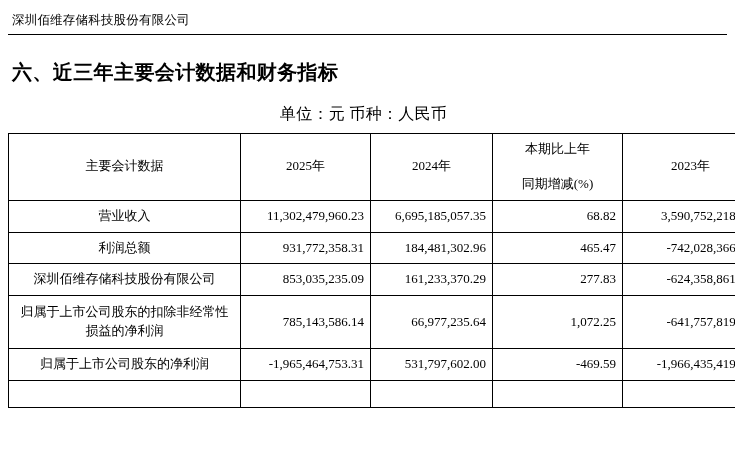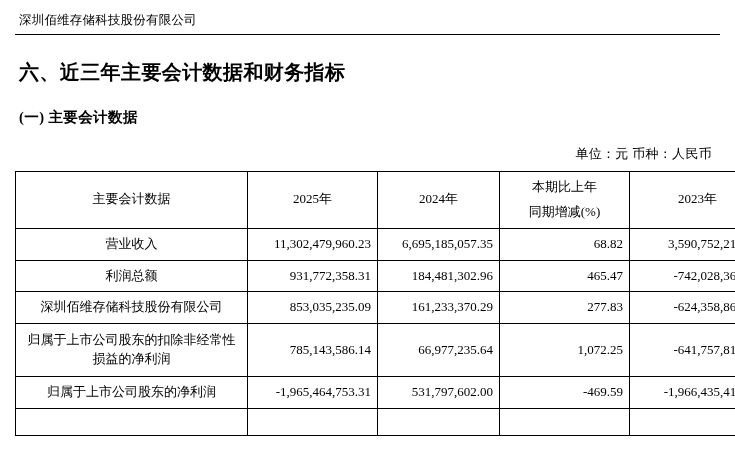--- a/index.html
+++ b/index.html
@@ -12,21 +12,21 @@
     height: 468px;
     font-family: "Liberation Serif", "DejaVu Serif", serif;
     color: #000000;
     overflow: hidden;
   }
   .page {
     position: relative;
     width: 735px;
     height: 332px;
     box-sizing: border-box;
-    padding: 0 15px;
+    padding: 0 8px;
   }
   
   .run-head {
     display: flex;
     justify-content: space-between;
     align-items: flex-end;
     font-size: 12.5px;
     padding: 12px 4px 5px 4px;
     border-bottom: 1px solid #000;
   }
@@ -39,22 +39,22 @@
     margin: 24px 0 0 4px;
     letter-spacing: 0.4px;
   }
   h3.sub-title {
     font-size: 14.5px;
     font-weight: bold;
     margin: 22px 0 0 4px;
     letter-spacing: 0.4px;
   }
   .unit-line {
-    text-align: right;
-    font-size: 13px;
+    text-align: center;
+    font-size: 16px;
     margin: 18px 8px 8px 0;
     letter-spacing: 0.3px;
   }
   table.fin {
     width: 722px;
     margin: 0 auto;
     border-collapse: collapse;
     table-layout: fixed;
     font-size: 13px;
   }
@@ -68,21 +68,21 @@
     font-weight: normal;
     text-align: center;
   }
   .col-label { width: 232px; }
   .col-y1 { width: 130px; }
   .col-y2 { width: 122px; }
   .col-chg { width: 130px; }
   .col-y3 { width: 136px; }
 
   .hdr-chg-line1 { display:block; }
-  .hdr-chg-line2 { display:block; margin-top: 6px; }
+  .hdr-chg-line2 { display:block; margin-top: 16px; }
 
   td.label {
     text-align: center;
   }
   td.num {
     text-align: right;
     white-space: normal;
     word-break: break-all;
   }
   tr.tall td { height: 40px; }
@@ -92,21 +92,20 @@
 <body>
 
 <div class="page">
 
   <div class="run-head">
     <div class="left">深圳佰维存储科技股份有限公司</div>
   </div>
 
   <h2 class="section-title">六、近三年主要会计数据和财务指标</h2>
 
-  <h3 class="sub-title">(一) 主要会计数据</h3>
 
   <div class="unit-line">单位：元    币种：人民币</div>
 
   <table class="fin">
     <colgroup>
       <col class="col-label">
       <col class="col-y1">
       <col class="col-y2">
       <col class="col-chg">
       <col class="col-y3">

